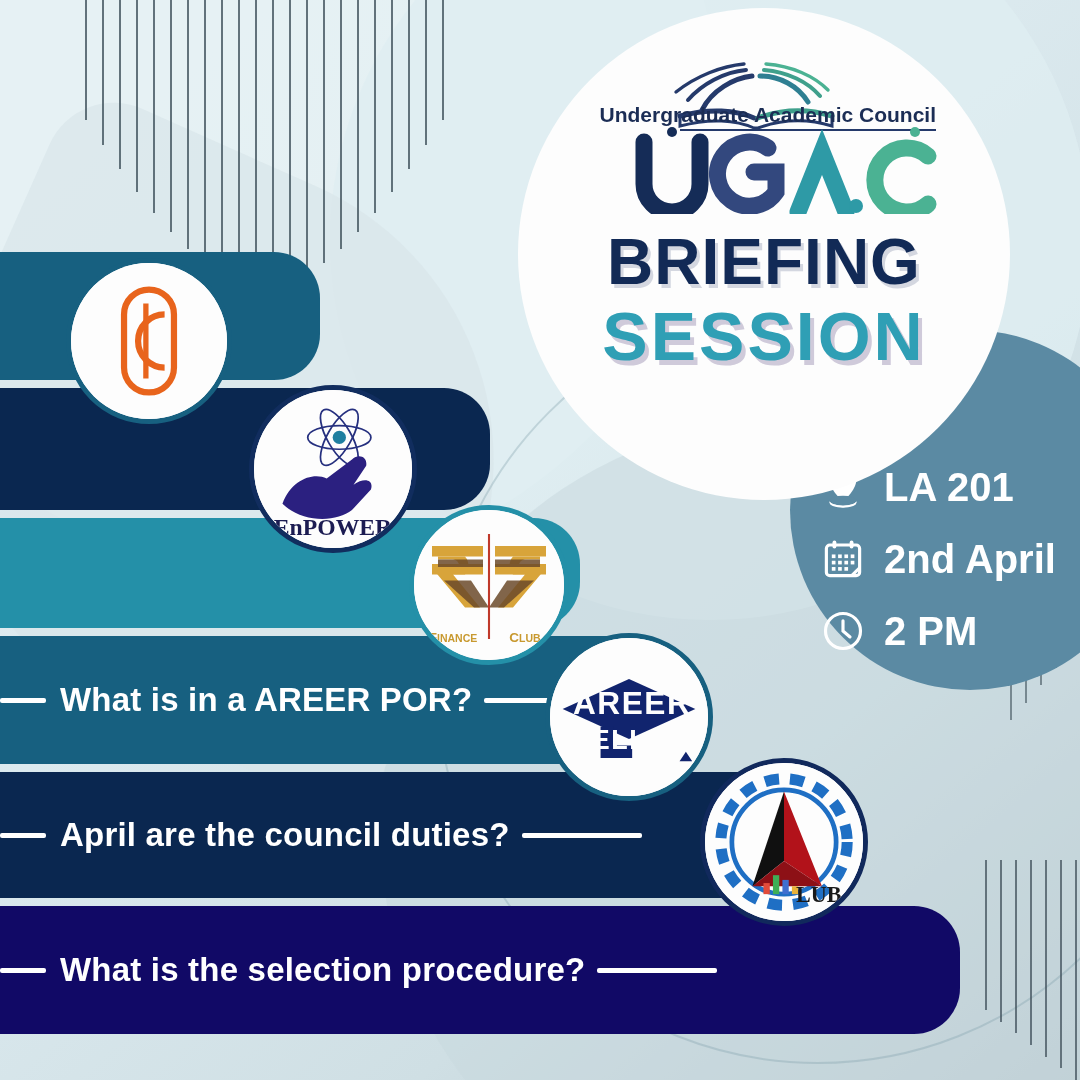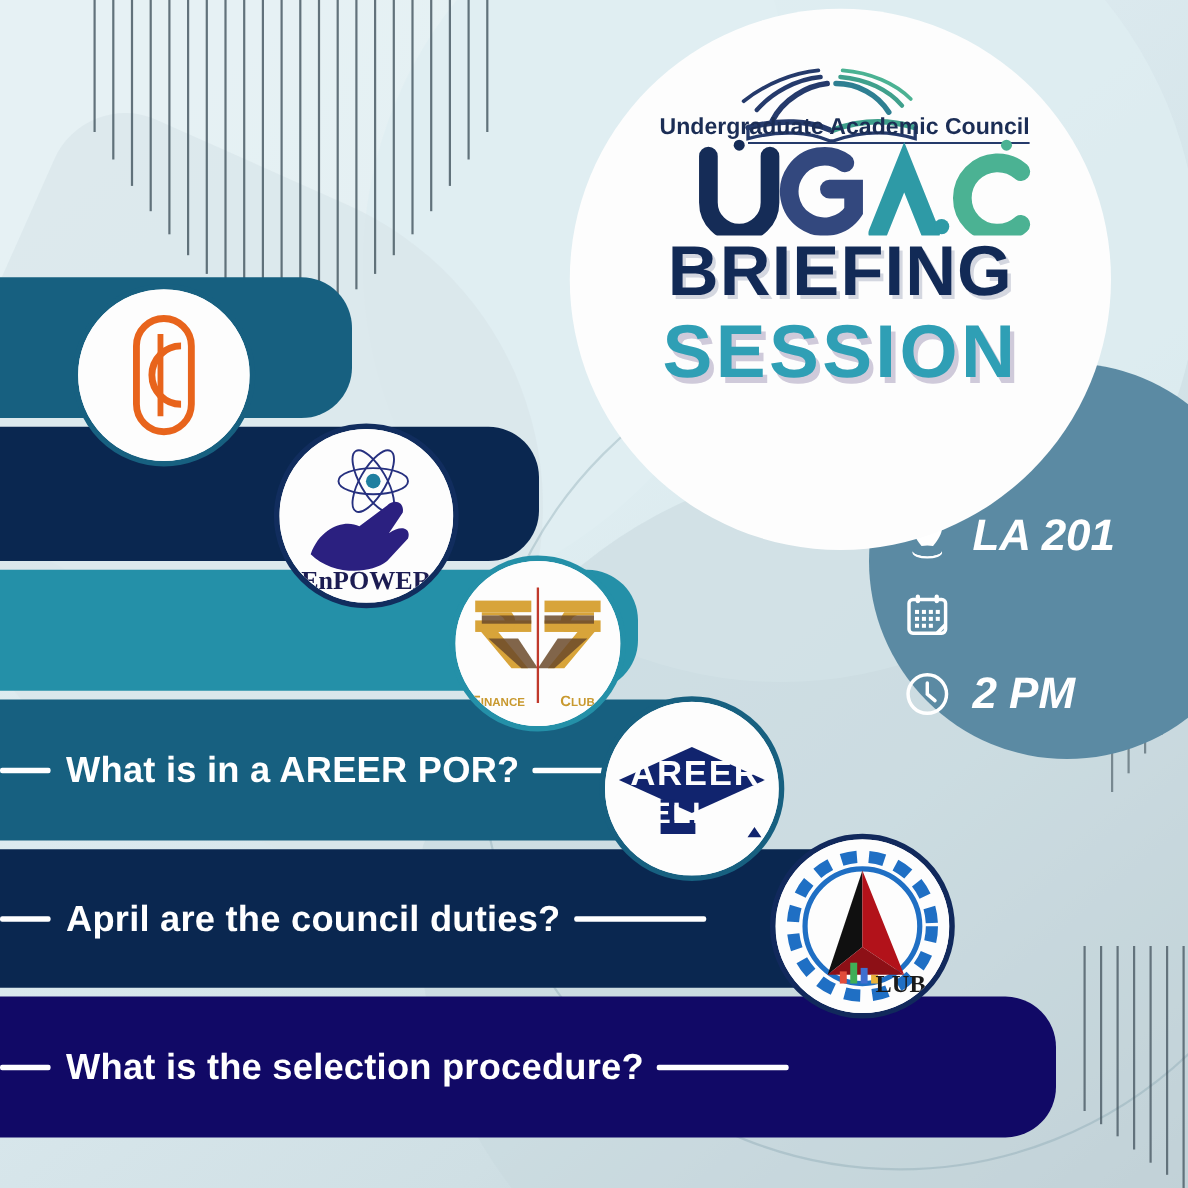--- a/index.html
+++ b/index.html
@@ -37,21 +37,21 @@
   }
   
   .hero{
     position:absolute;left:518px;top:8px;width:492px;height:492px;border-radius:50%;
     background:#fdfdfd;z-index:8;display:flex;flex-direction:column;align-items:center;
     justify-content:flex-start;padding-top:22px;box-sizing:border-box;
   }
   .ugac-mark{width:360px;height:auto;display:block;margin-top:14px;}
   .t-brief{
     font-size:64px;font-weight:bold;color:#122a56;letter-spacing:1px;line-height:1;
-    text-shadow:3px 4px 0 rgba(120,130,160,.30);
+    margin-top:16px;text-shadow:3px 4px 0 rgba(120,130,160,.30);
   }
   .t-sess{
     font-size:68px;font-weight:bold;color:#2f9fb5;letter-spacing:3px;line-height:1;
     margin-top:8px;text-shadow:4px 5px 0 rgba(150,140,175,.45);
   }
   
   .details{
     position:absolute;left:790px;top:330px;width:360px;height:360px;border-radius:50%;
     background:#5b8aa3;z-index:6;
   }
@@ -220,21 +220,21 @@
         <rect x="43" y="71" width="4" height="12" fill="#3fae56"></rect>
         <rect x="49" y="74" width="4" height="9" fill="#3f6fd0"></rect>
         <rect x="55" y="78" width="4" height="5" fill="#e8b23a"></rect>
       </g>
       <text x="72" y="88" font-size="14" font-weight="bold" fill="#1a1a1a" text-anchor="middle" font-family="Liberation Serif,serif">LUB</text>
     </svg>
   </div>
 
 
   <div class="details"></div>
-  <div class="detail-rows" style="left:818px;top:462px;font-style:italic;">
+  <div class="detail-rows" style="left:818px;top:462px;">
     <div class="drow">
       <span class="ic">
         <svg width="40" height="44" viewBox="0 0 24 26">
           <path d="M12 1 C7.6 1 4 4.6 4 9 c0 5.6 8 13 8 13 s8 -7.4 8 -13 c0 -4.4 -3.6 -8 -8 -8 z" fill="#fff"></path>
           <circle cx="12" cy="9" r="3.1" fill="#5b8aa3"></circle>
           <ellipse cx="12" cy="22.2" rx="8" ry="3" fill="#fff"></ellipse>
           <ellipse cx="12" cy="21.3" rx="8" ry="3" fill="#5b8aa3"></ellipse>
           <path d="M4 21.3 a8 3 0 0 0 16 0 v1.2 a8 3 0 0 1 -16 0 z" fill="#fff"></path>
         </svg>
       </span>
@@ -255,20 +255,21 @@
             <rect x="5.6" y="13" width="2.1" height="2.1"></rect>
               <rect x="9.2" y="13" width="2.1" height="2.1"></rect>
             <rect x="12.8" y="13" width="2.1" height="2.1"></rect>
               <rect x="16.4" y="13" width="2.1" height="2.1"></rect>
             <rect x="5.6" y="16.6" width="2.1" height="2.1"></rect>
               <rect x="9.2" y="16.6" width="2.1" height="2.1"></rect>
             <rect x="12.8" y="16.6" width="2.1" height="2.1"></rect>
           </g>
         </svg>
       </span>
+      <span class="dv">2nd April</span>
     </div>
     <div class="drow">
       <span class="ic">
         <svg width="42" height="42" viewBox="0 0 24 24">
           <circle cx="12" cy="12" r="10" fill="none" stroke="#fff" stroke-width="1.8"></circle>
           <path d="M12 6.2 V12 L16 15.4" fill="none" stroke="#fff" stroke-width="1.8" stroke-linecap="round"></path>
         </svg>
       </span>
       <span class="dv">2 PM</span>
     </div>

